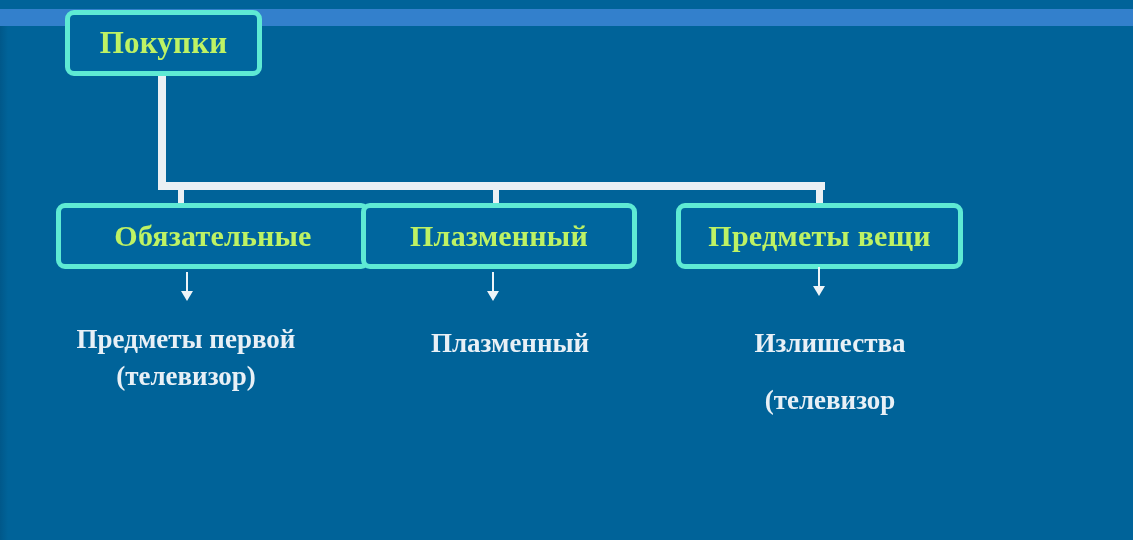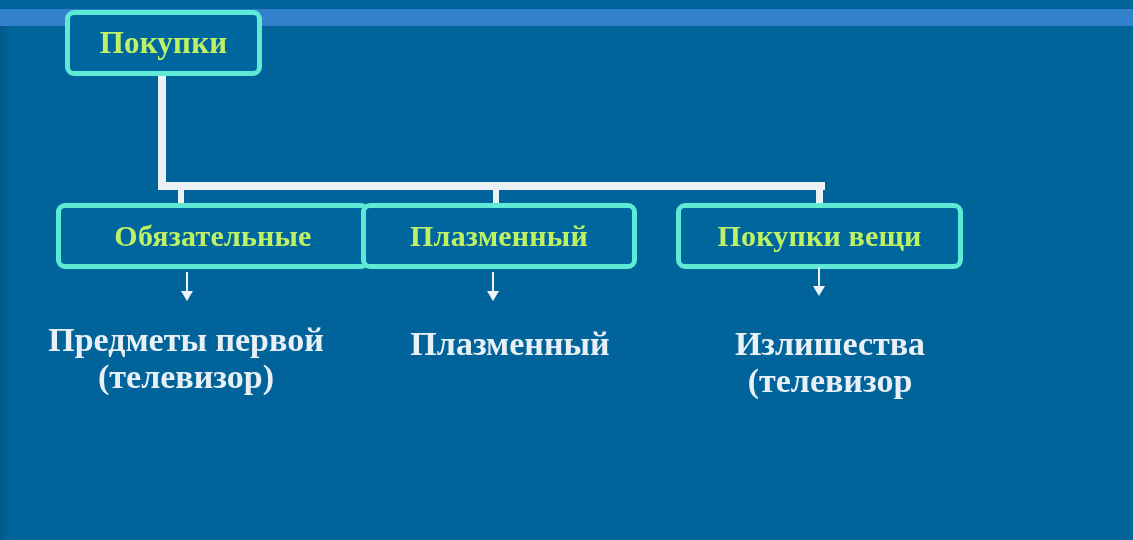--- a/index.html
+++ b/index.html
@@ -31,21 +31,21 @@
     letter-spacing: 0.2px;
   }
   .line { position: absolute; background: #eaf0f4; }
   .arrow {
     position: absolute; width: 14px; height: 30px;
   }
   .leaf {
     position: absolute;
     text-align: center;
     font-weight: bold;
-    font-size: 34px;
+    font-size: 27px;
     line-height: 37px;
     color: #e8f0f6;
   }
 </style>
 </head>
 <body>
 
 <div class="top-band"></div>
 <div class="left-shade"></div>
 
@@ -59,21 +59,21 @@
   <span>Покупки</span>
 </div>
 
 <div class="box" style="left:56px; top:203px; width:314px; height:66px;">
   <span>Обязательные</span>
 </div>
 <div class="box" style="left:361px; top:203px; width:276px; height:66px;">
   <span>Плазменный</span>
 </div>
 <div class="box" style="left:676px; top:203px; width:287px; height:66px;">
-  <span>Покупки вещи</span>
+  <span>Предметы вещи</span>
 </div>
 
 <svg class="arrow" style="left:180px; top:272px;" viewBox="0 0 14 30">
   <rect x="6" y="0" width="2" height="21" fill="#eef4f8"></rect>
   <polygon points="1,19 13,19 7,29" fill="#eef4f8"></polygon>
 </svg>
 <svg class="arrow" style="left:486px; top:272px;" viewBox="0 0 14 30">
   <rect x="6" y="0" width="2" height="21" fill="#eef4f8"></rect>
   <polygon points="1,19 13,19 7,29" fill="#eef4f8"></polygon>
 </svg>
@@ -85,15 +85,15 @@
 <div class="leaf" style="left:40px; top:321px; width:292px;">
   <div>Предметы первой</div>
   <div>(телевизор)</div>
 </div>
 
 <div class="leaf" style="left:380px; top:325px; width:260px;">
   <div>Плазменный</div>
 </div>
 
 <div class="leaf" style="left:700px; top:325px; width:260px;">
-  <div style="">Излишества</div>
+  <div style="margin-bottom:20px;">Излишества</div>
   <div>(телевизор</div>
 </div>
 
 </body></html>

